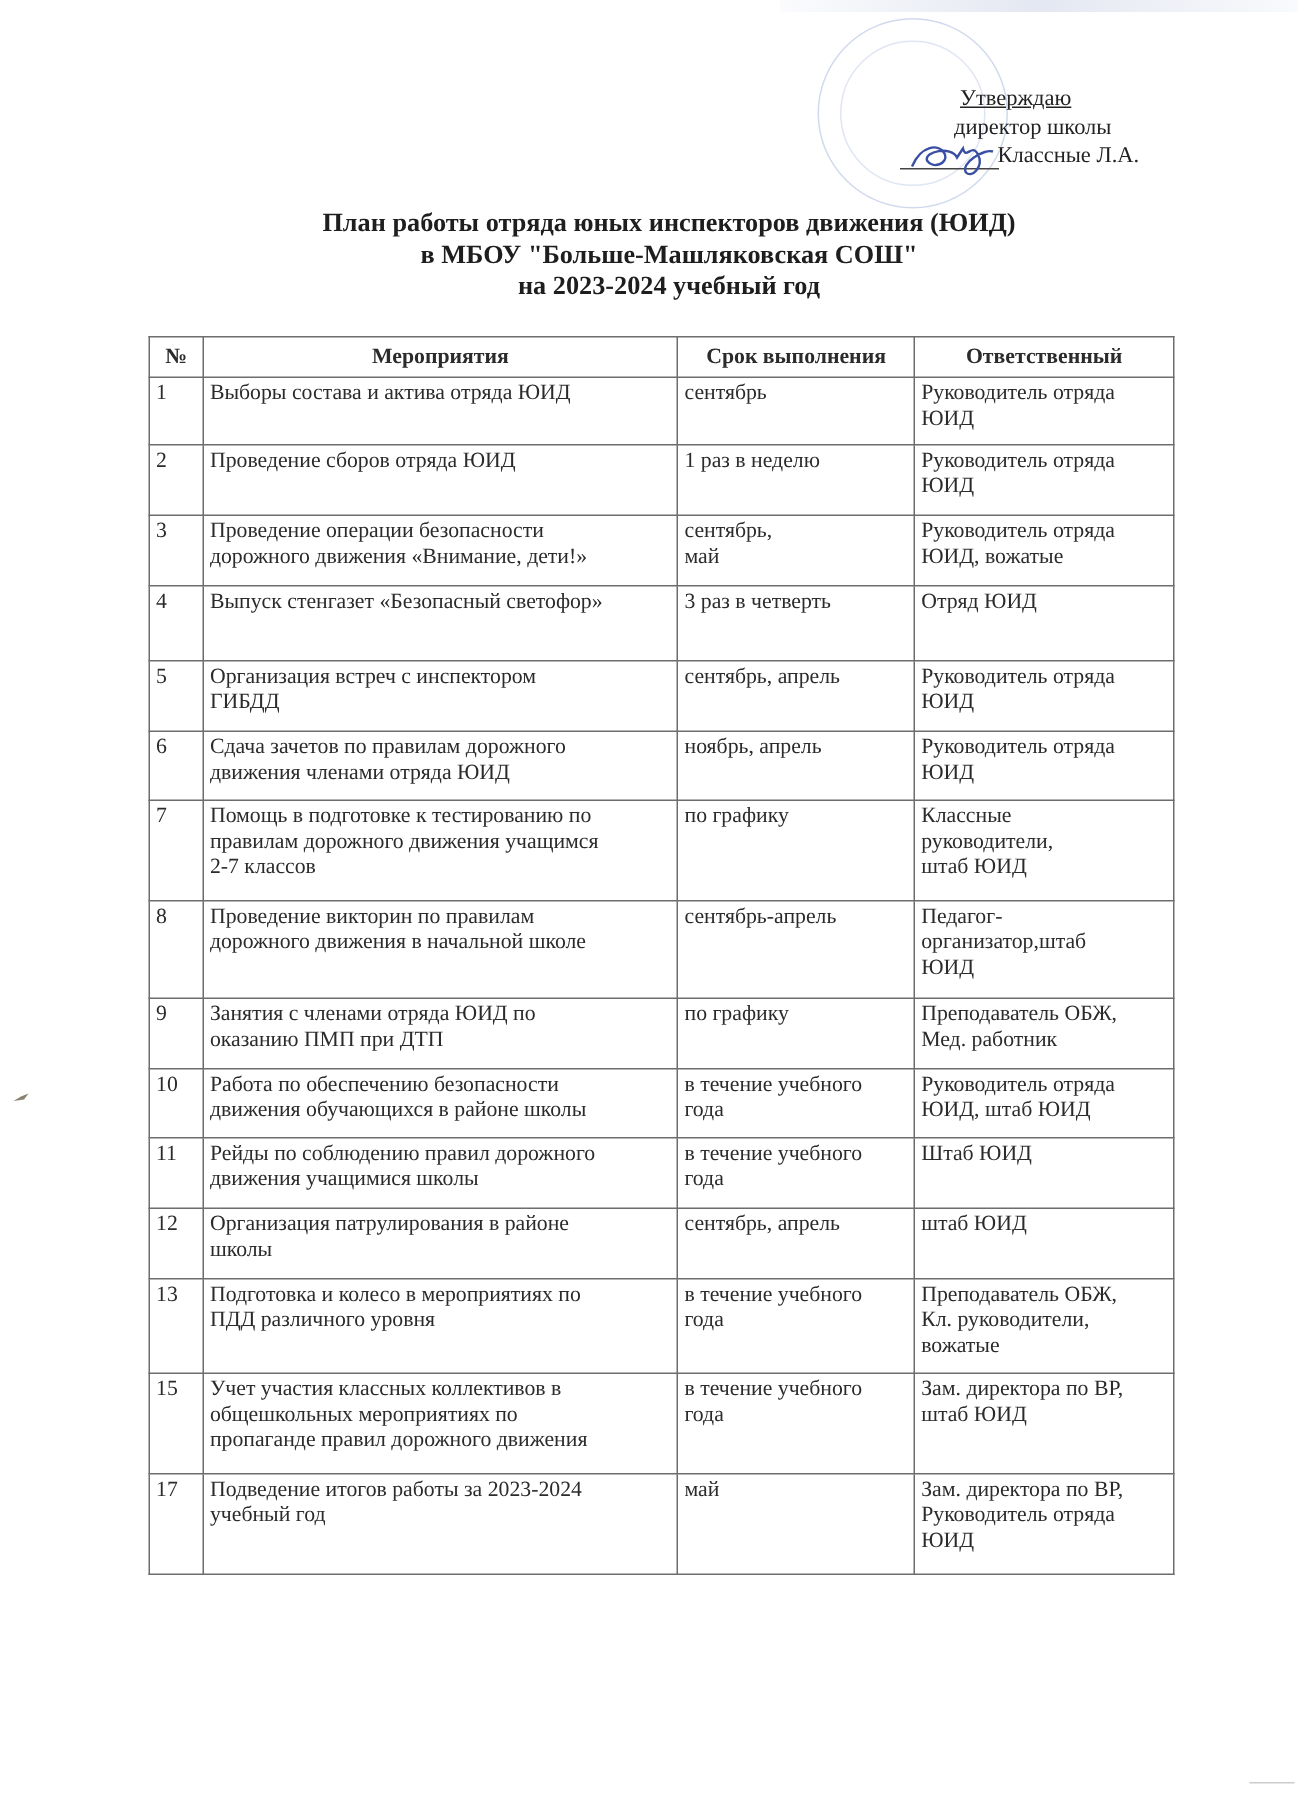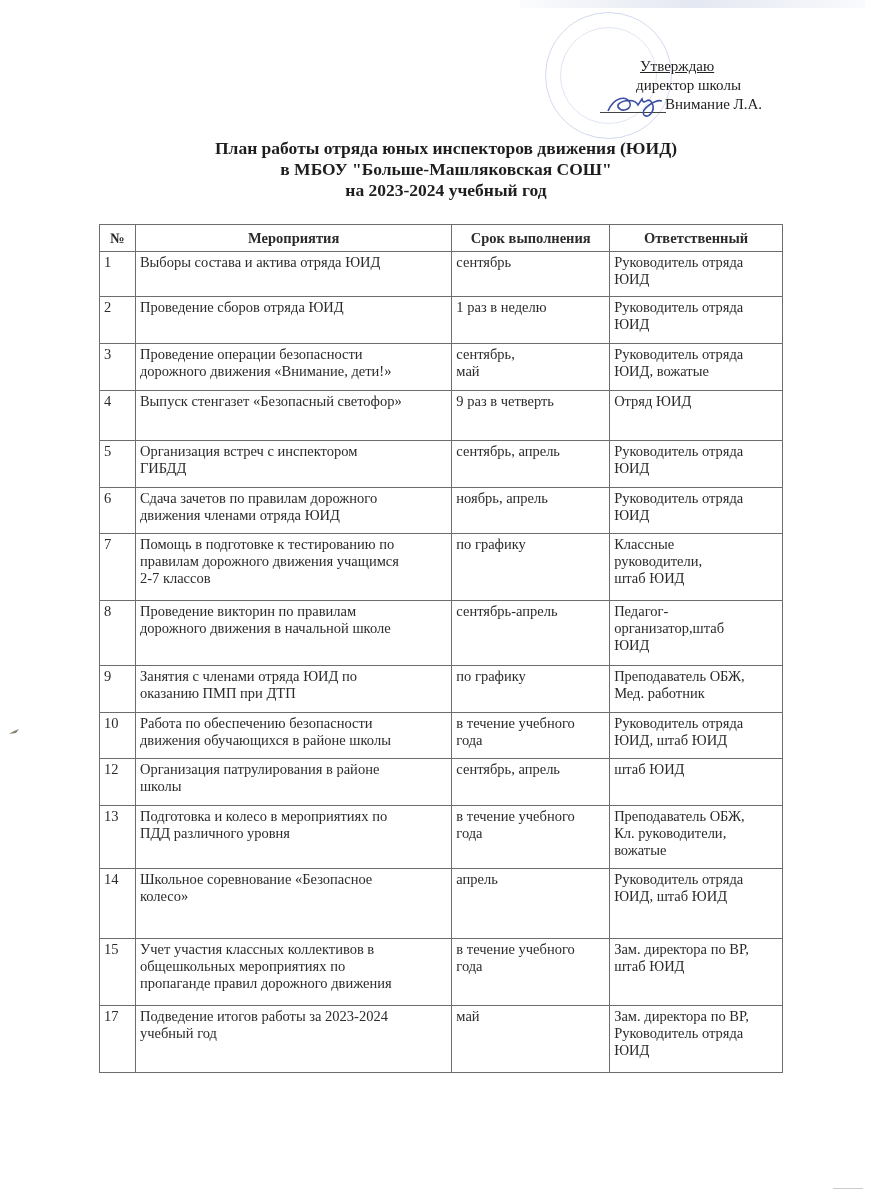--- a/index.html
+++ b/index.html
@@ -49,21 +49,21 @@
 <div class="stamp"></div>
 
 <div class="approval">
   <div class="l1">Утверждаю</div>
   <div class="l2">директор школы</div>
   <div class="l3">
     <span class="sign-line"></span>
     <svg class="signature" width="62" height="34" viewBox="0 0 62 34">
       <path d="M4 22 C10 8, 22 6, 26 14 C28 20, 18 24, 14 18 C12 12, 30 8, 34 16 L38 10 C40 18, 44 6, 48 14 C52 22, 44 30, 40 26 C36 20, 52 10, 58 12" fill="none" stroke="#3a4fa3" stroke-width="1.6"></path>
     </svg>
-    <span>Внимание Л.А.</span>
+    <span>Классные Л.А.</span>
   </div>
 </div>
 
 <div class="title">
   <div>План работы отряда юных инспекторов движения (ЮИД)</div>
   <div>в МБОУ "Больше-Машляковская СОШ"</div>
   <div>на 2023-2024 учебный год</div>
 </div>
 
 <table class="plan">
@@ -101,21 +101,21 @@
         <td class="cell-text">Проведение операции безопасности
 дорожного движения «Внимание, дети!»</td>
         <td class="cell-text">сентябрь,
 май</td>
         <td class="cell-text">Руководитель отряда
 ЮИД, вожатые</td>
       </tr>
       <tr style="height: 50px;">
         <td class="cell-text">4</td>
         <td class="cell-text">Выпуск стенгазет «Безопасный светофор»</td>
-        <td class="cell-text">9 раз в четверть</td>
+        <td class="cell-text">3 раз в четверть</td>
         <td class="cell-text">Отряд ЮИД</td>
       </tr>
       <tr style="height: 47px;">
         <td class="cell-text">5</td>
         <td class="cell-text">Организация встреч с инспектором
 ГИБДД</td>
         <td class="cell-text">сентябрь, апрель</td>
         <td class="cell-text">Руководитель отряда
 ЮИД</td>
       </tr>
@@ -157,43 +157,43 @@
       <tr style="height: 46px;">
         <td class="cell-text">10</td>
         <td class="cell-text">Работа по обеспечению безопасности
 движения обучающихся в районе школы</td>
         <td class="cell-text">в течение учебного
 года</td>
         <td class="cell-text">Руководитель отряда
 ЮИД, штаб ЮИД</td>
       </tr>
       <tr style="height: 47px;">
+        <td class="cell-text">11</td>
+        <td class="cell-text">Рейды по соблюдению правил дорожного
+движения учащимися школы</td>
+        <td class="cell-text">в течение учебного
+года</td>
+        <td class="cell-text">Штаб ЮИД</td>
+      </tr>
+      <tr style="height: 47px;">
         <td class="cell-text">12</td>
         <td class="cell-text">Организация патрулирования в районе
 школы</td>
         <td class="cell-text">сентябрь, апрель</td>
         <td class="cell-text">штаб ЮИД</td>
       </tr>
       <tr style="height: 63px;">
         <td class="cell-text">13</td>
         <td class="cell-text">Подготовка и колесо в мероприятиях по
 ПДД различного уровня</td>
         <td class="cell-text">в течение учебного
 года</td>
         <td class="cell-text">Преподаватель ОБЖ,
 Кл. руководители,
 вожатые</td>
-      </tr>
-      <tr style="height: 70px;">
-        <td class="cell-text">14</td>
-        <td class="cell-text">Школьное соревнование «Безопасное
-колесо»</td>
-        <td class="cell-text">апрель</td>
-        <td class="cell-text">Руководитель отряда
-ЮИД, штаб ЮИД</td>
       </tr>
       <tr style="height: 67px;">
         <td class="cell-text">15</td>
         <td class="cell-text">Учет участия классных коллективов в
 общешкольных мероприятиях по
 пропаганде правил дорожного движения</td>
         <td class="cell-text">в течение учебного
 года</td>
         <td class="cell-text">Зам. директора по ВР,
 штаб ЮИД</td>

